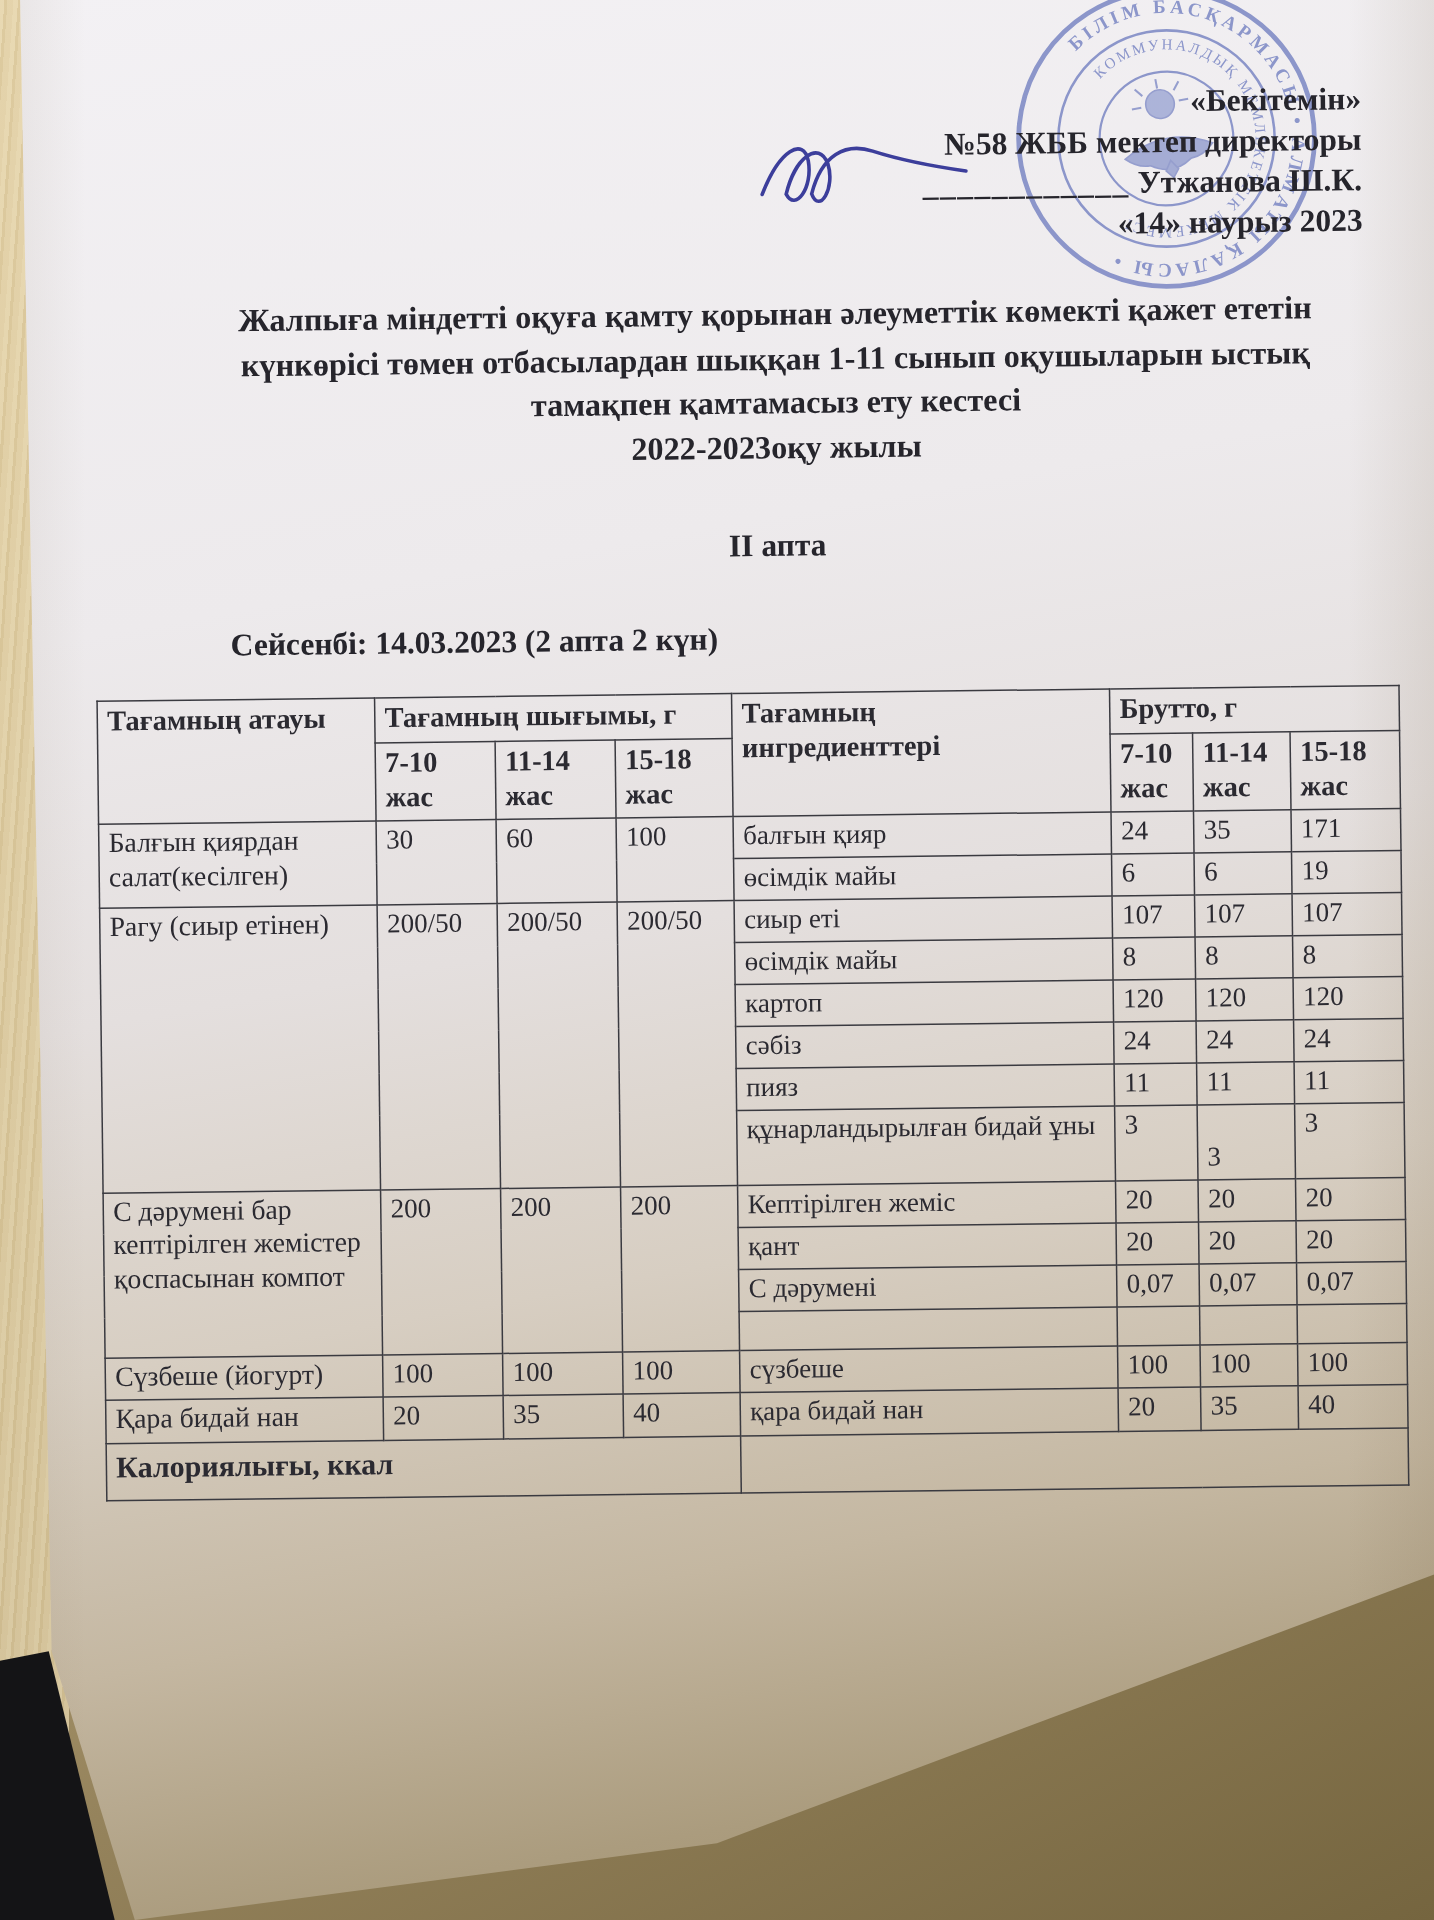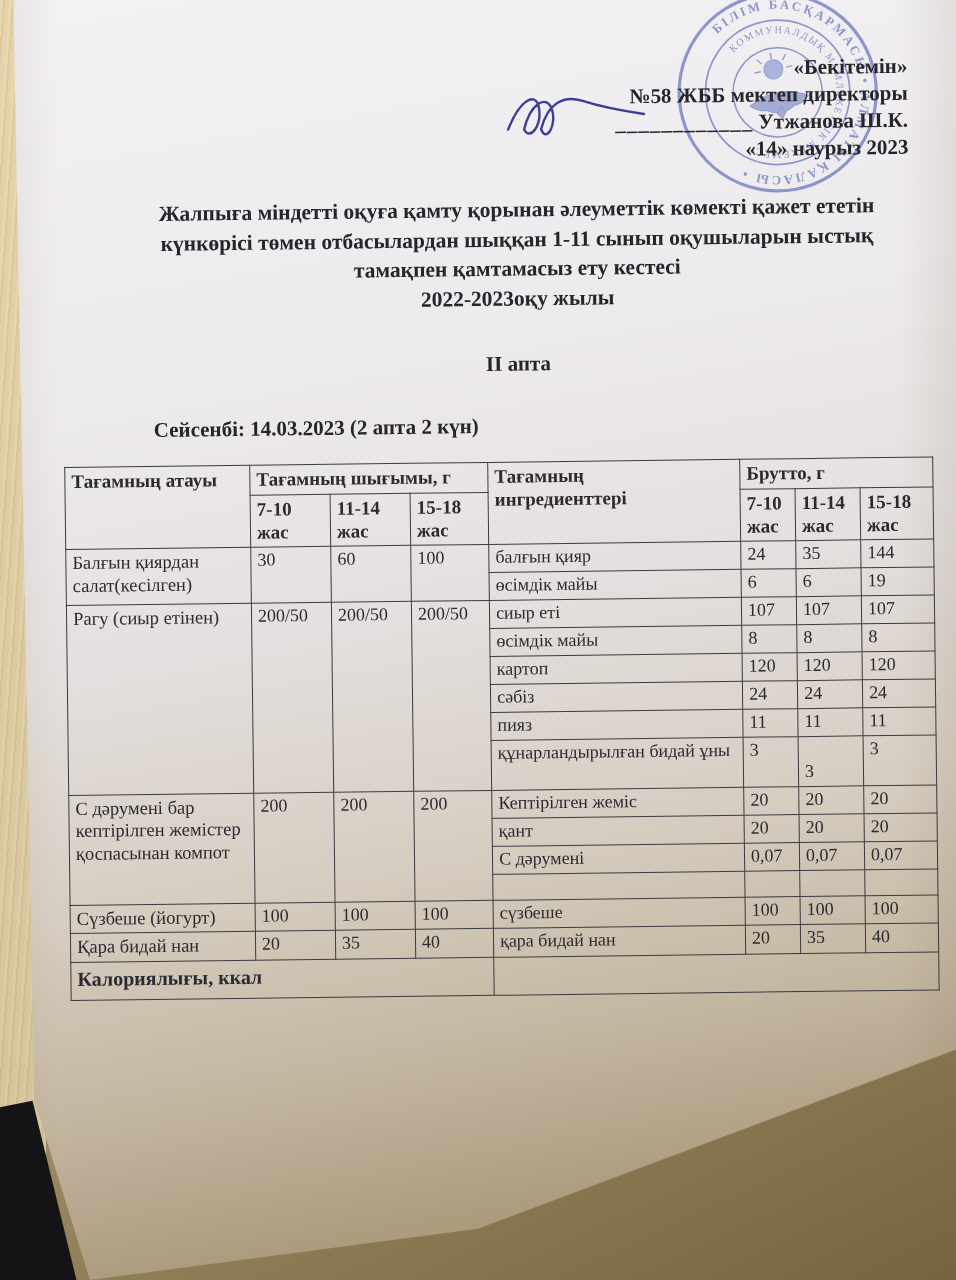--- a/index.html
+++ b/index.html
@@ -148,21 +148,21 @@
         </thead>
       <tbody>
           <tr>
             <td rowspan="2" class="dish">Балғын қиярдан салат(кесілген)</td>
             <td rowspan="2">30</td>
             <td rowspan="2">60</td>
             <td rowspan="2">100</td>
             <td>балғын қияр</td>
             <td>24</td>
             <td>35</td>
-            <td>144</td>
+            <td>171</td>
           </tr>
           <tr>
             <td>өсімдік майы</td>
             <td>6</td>
             <td>6</td>
             <td>19</td>
           </tr>
           <tr>
             <td rowspan="6" class="dish">Рагу (сиыр етінен)</td>
             <td rowspan="6">200/50</td>

